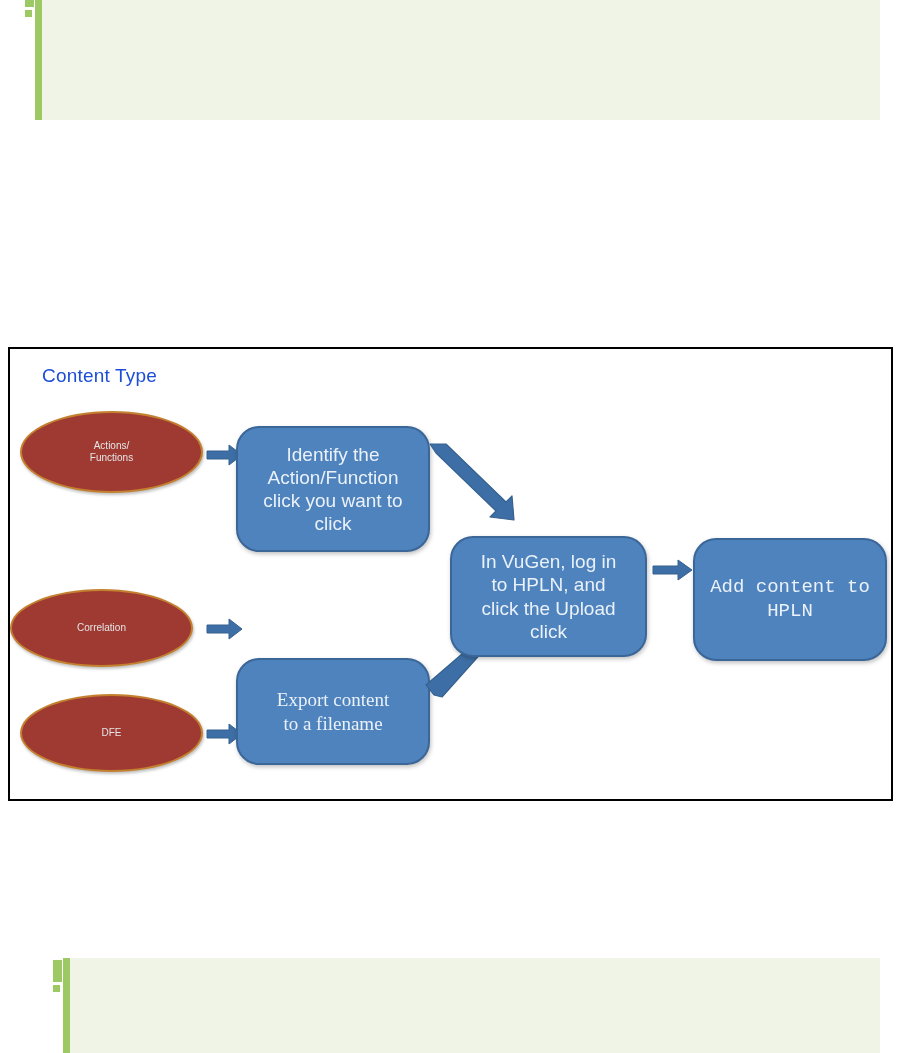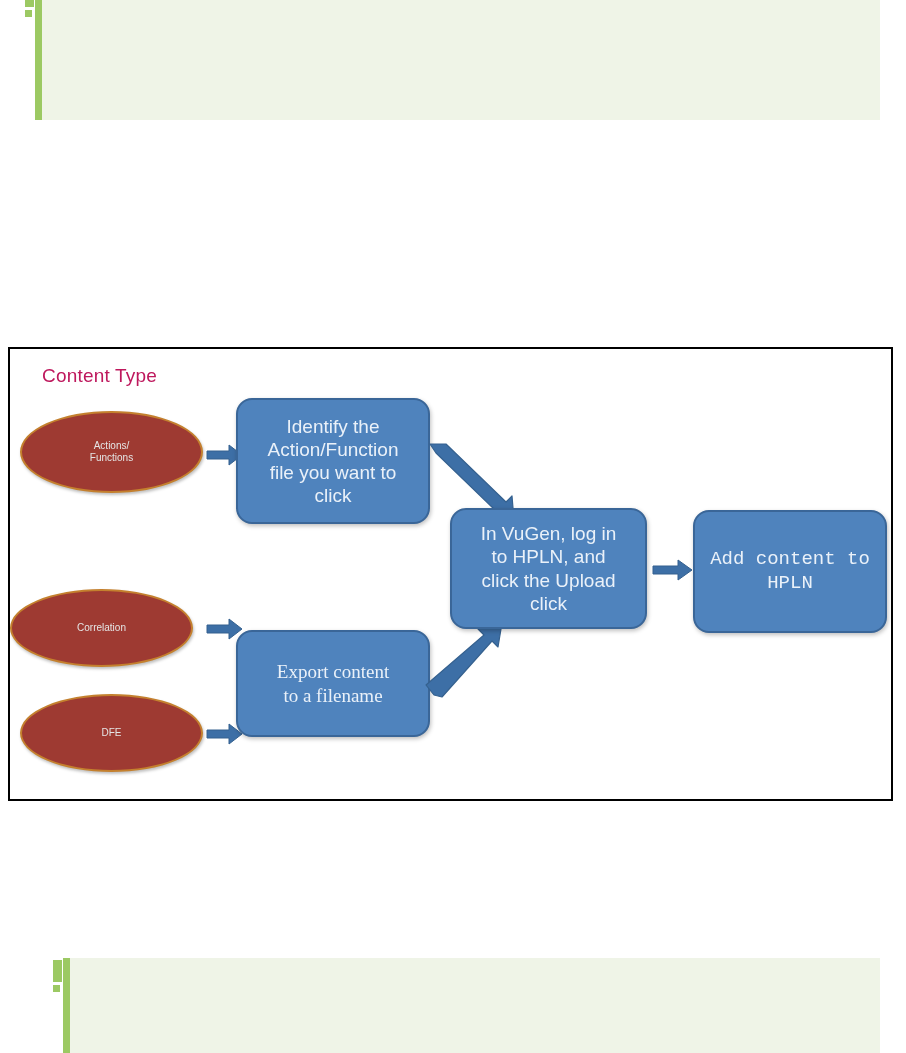--- a/index.html
+++ b/index.html
@@ -89,21 +89,21 @@
     border: 2px solid #000000;
     box-sizing: border-box;
     background: #ffffff;
   }
 
   #diagram-title {
     position: absolute;
     left: 32px;
     top: 16px;
     font-size: 19px;
-    color: #be185d;
+    color: #1d4ed8;
     letter-spacing: 0.2px;
     white-space: nowrap;
   }
 
   
   .ellipse {
     position: absolute;
     background: #9E3A32;
     border: 2px solid #C4802E;
     border-radius: 50%;
@@ -116,31 +116,32 @@
     font-size: 10px;
     line-height: 1.25;
     box-shadow: 1px 2px 3px rgba(0,0,0,0.25);
   }
 
   
   .pbox {
     position: absolute;
     background: #4F83BD;
     border: 2px solid #3A6698;
-    border-radius: 16px;
+    border-radius: 23px;
     box-sizing: border-box;
     display: flex;
     align-items: center;
     justify-content: center;
     text-align: center;
     color: #EAF1F9;
     font-size: 19px;
     line-height: 1.22;
     padding: 4px 8px;
     box-shadow: 1px 2px 4px rgba(0,0,0,0.25);
+    margin-top: 28px;
   }
 
   
   .arrow-h {
     position: absolute;
     height: 26px;
   }
   .arrow-h svg, .arrow-d svg { display: block; overflow: visible; }
   .arrow-d { position: absolute; }
 </style>
@@ -190,21 +191,21 @@
   <div class="arrow-h" style="left:197px; top:372px; width:36px;">
     <svg width="36" height="26" viewBox="0 0 36 26">
       <path d="M0,9 L22,9 L22,3 L35,13 L22,23 L22,17 L0,17 Z" fill="#3D6FA6" stroke="#35618F" stroke-width="1"></path>
     </svg>
   </div>
 
   <div class="pbox" style="left:226px; top:49px; width:194px; height:126px;">
     <span>
       <span>Identify the</span><br>
       <span>Action/Function</span><br>
-      <span>file you want to</span><br>
+      <span>click you want to</span><br>
       <span>click</span>
     </span>
   </div>
 
   <div class="pbox" style="left:226px; top:281px; width:194px; height:107px;font-family:Liberation Serif, serif;">
     <span>
       <span>Export content</span><br>
       <span>to a filename</span>
     </span>
   </div>

